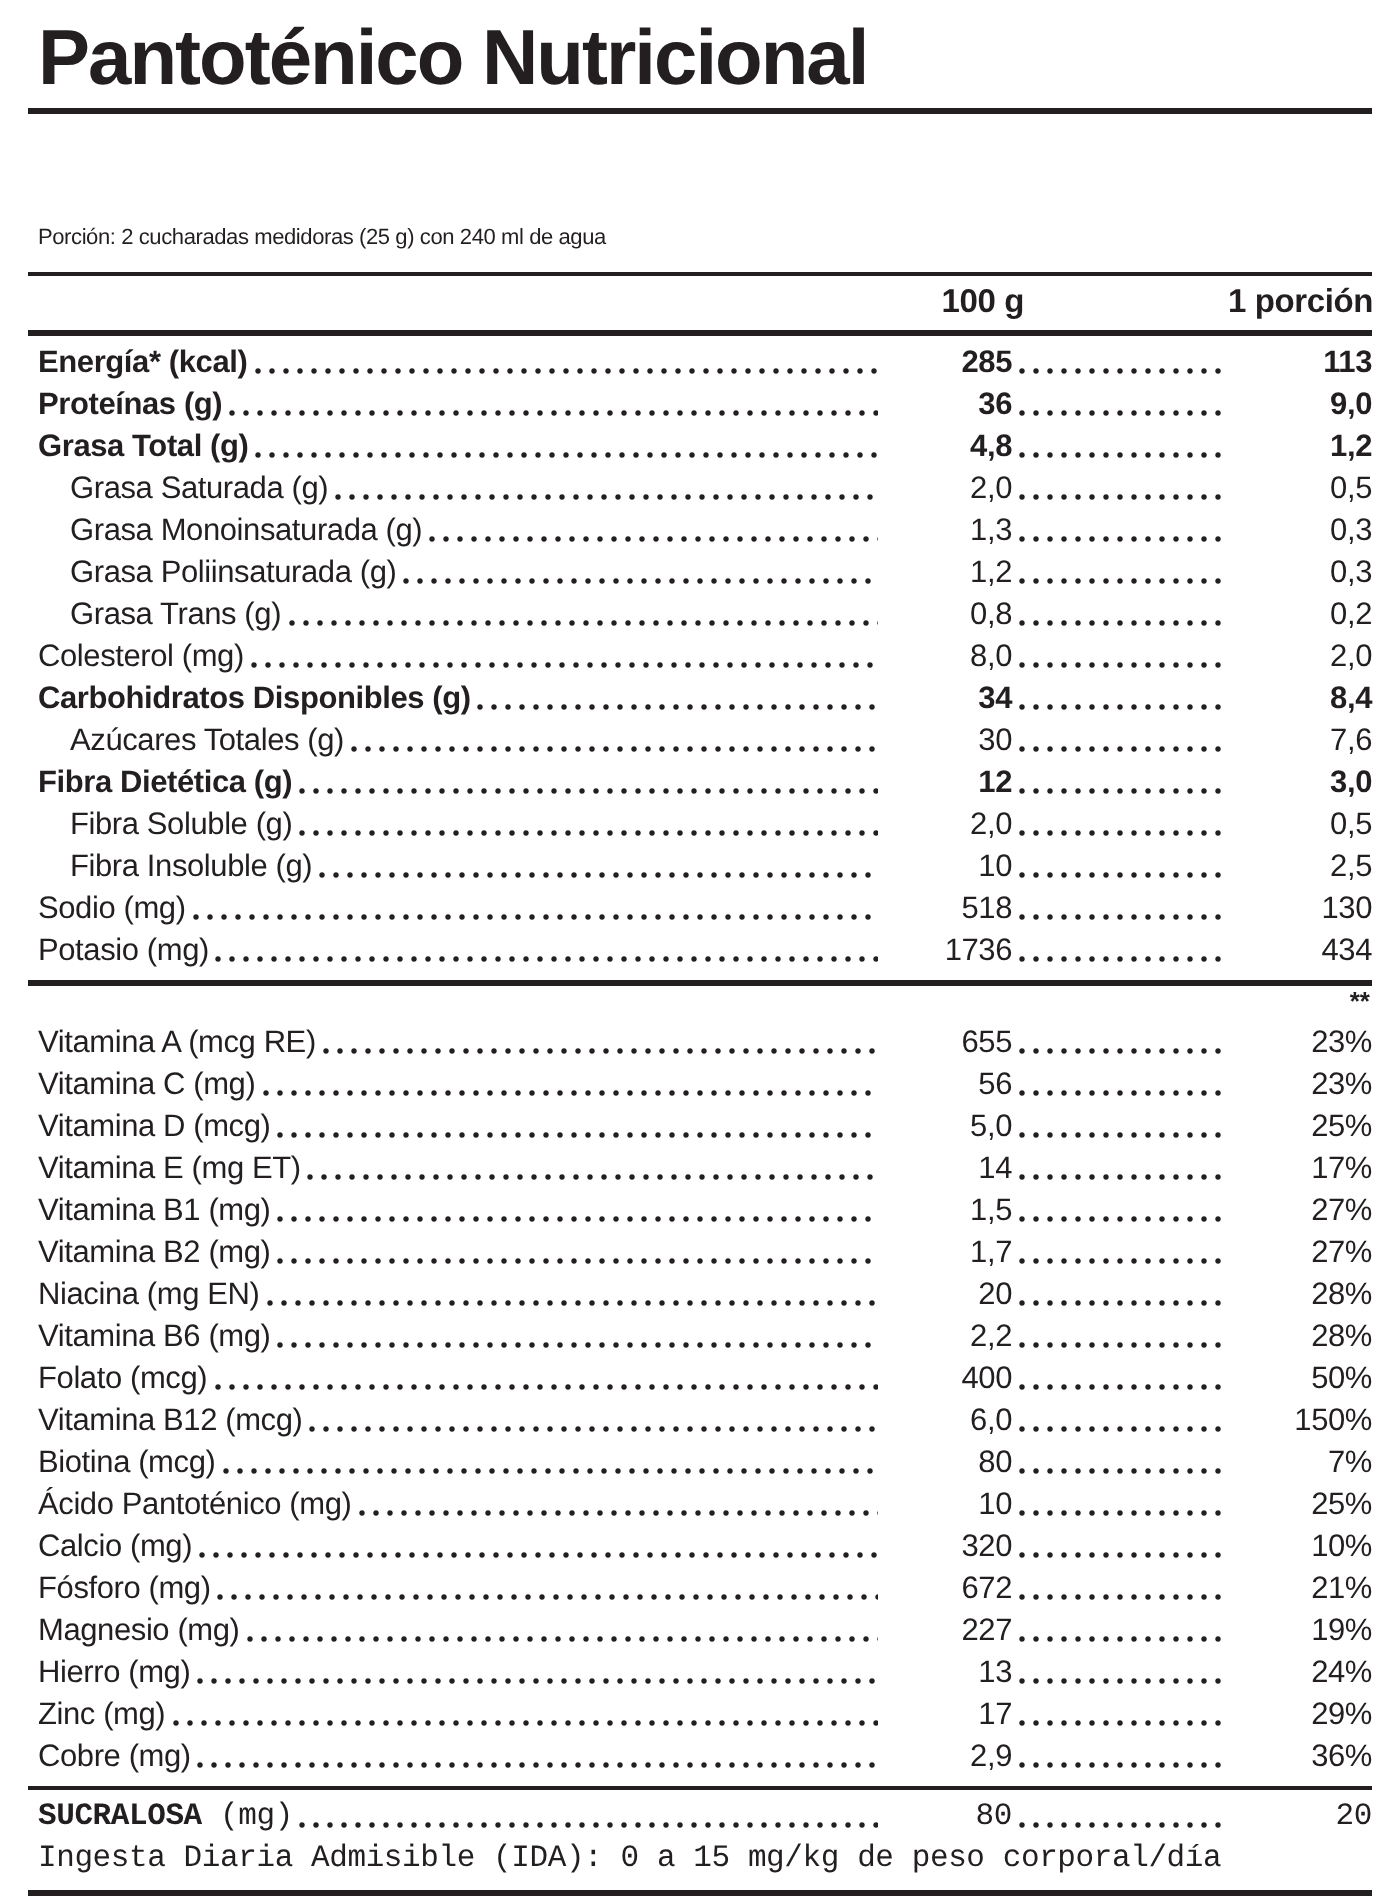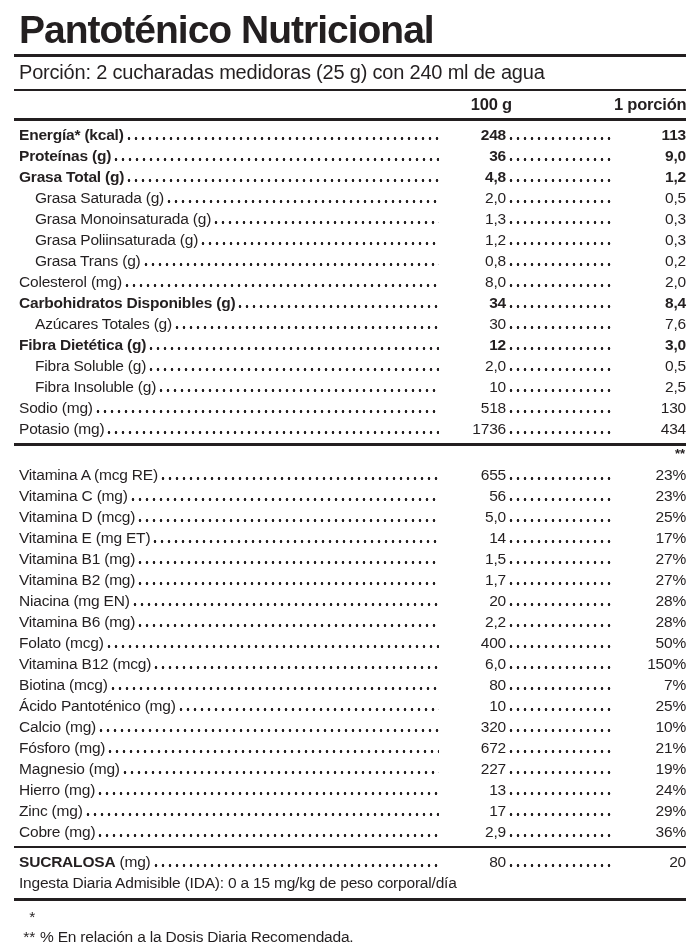--- a/index.html
+++ b/index.html
@@ -28,21 +28,21 @@
     padding-left:5px;
     margin-bottom:2px;
     white-space:nowrap;
   }
   
   .rule{background:var(--ink);width:100%;}
   .rule-md{height:2.5px;}
   .rule-lg{height:3px;}
   
   .serving{padding:5px 0 7px 5px;}
-  .serving p{font-size:20px;line-height:20px;letter-spacing:-0.2px;}
+  .serving p{font-size:11px;line-height:20px;letter-spacing:-0.2px;margin-top:47px;}
   
   .row{
     display:flex;
     align-items:stretch;
     font-size:15.5px;
     line-height:21px;
     letter-spacing:-0.2px;
     padding:0 0 0 5px;
   }
   .row .lbl{white-space:nowrap;}
@@ -71,21 +71,21 @@
   
   section.rows{padding:3px 0 4px 0;}
   .dagger-line{
     text-align:right;
     font-size:13px;
     line-height:15px;
     font-weight:700;
     padding-right:1px;
   }
   
-  .sweetener-block{padding:3px 0 5px 0;}
+  .sweetener-block{padding:3px 0 5px 0;font-family:Liberation Mono, monospace;}
   .sweetener-block .ida{
     font-size:15.5px;line-height:21px;letter-spacing:-0.2px;padding-left:5px;
   }
   
   .footnotes{padding:6px 0 0 0;}
   .footnote{
     display:flex;
     font-size:15.5px;
     line-height:20px;
     letter-spacing:-0.2px;
@@ -115,21 +115,21 @@
     <span class="v1">100 g</span>
     <span class="gapfix"></span>
     <span class="v2">1 porción</span>
   </div>
   <div class="rule rule-lg"></div>
 
   <section class="rows">
     <div class="row group">
         <span class="lbl">Energía* (kcal)</span>
         <span class="dots"></span>
-        <span class="v1">248</span>
+        <span class="v1">285</span>
         <span class="dots gap2"></span>
         <span class="v2">113</span>
       </div>
       <div class="row group">
         <span class="lbl">Proteínas (g)</span>
         <span class="dots"></span>
         <span class="v1">36</span>
         <span class="dots gap2"></span>
         <span class="v2">9,0</span>
       </div>

